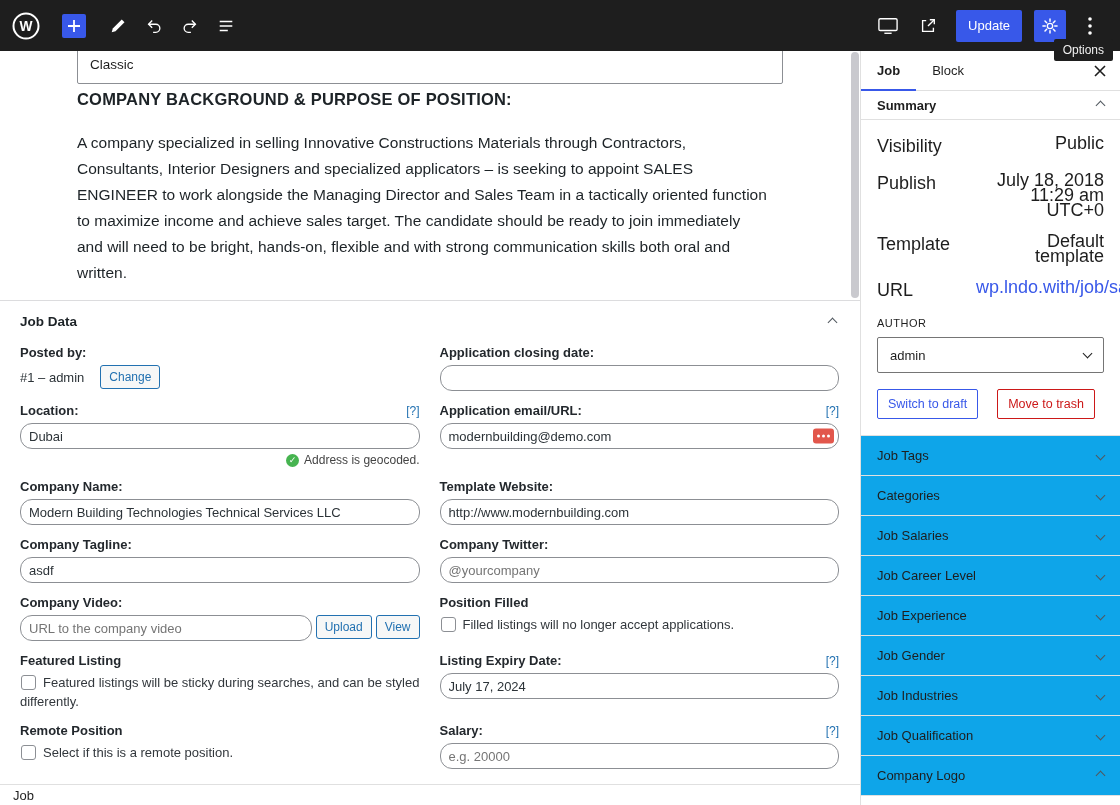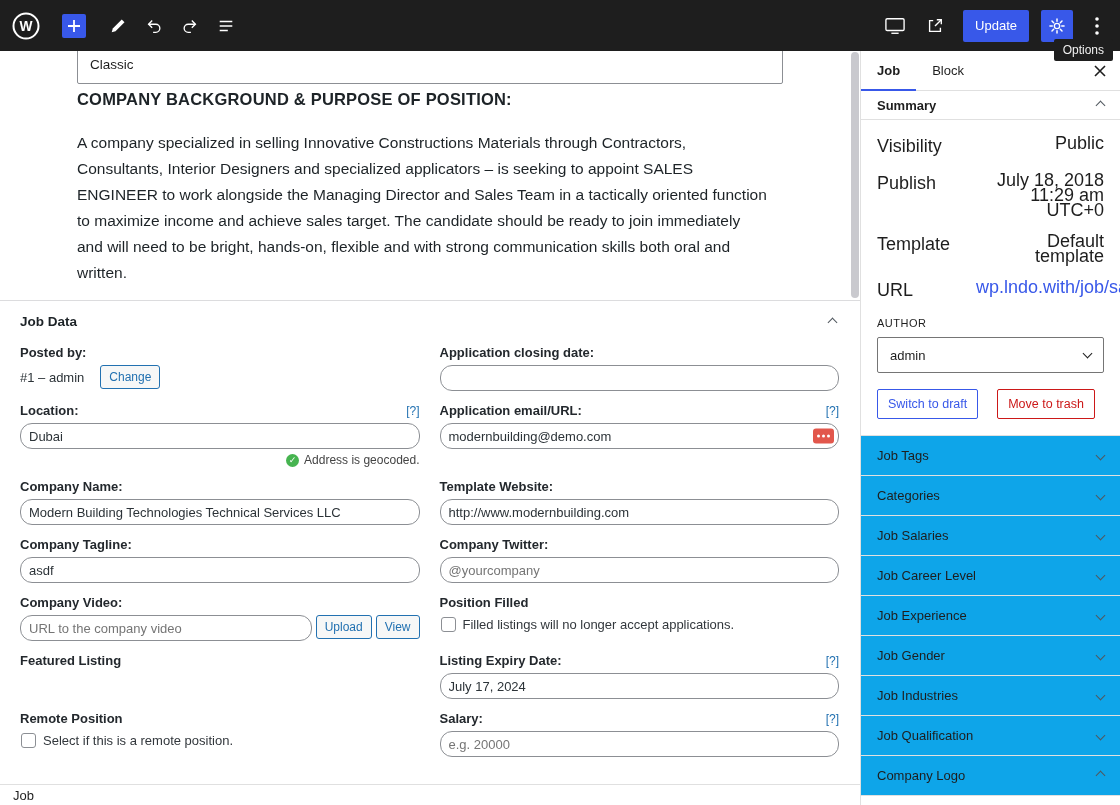--- a/index.html
+++ b/index.html
@@ -8,21 +8,21 @@
   button { font-family:inherit; }
 
   .app { width:1120px; height:805px; display:flex; flex-direction:column; position:relative; }
 
   
   .topbar { flex:0 0 51px; height:51px; background:var(--topbar,#1e1e1e); display:flex; align-items:center; justify-content:space-between; }
   .tb-left { display:flex; align-items:center; height:100%; }
   .wp-logo { width:52px; height:51px; display:flex; align-items:center; justify-content:center; background:none; border:none; cursor:pointer; }
   .inserter { width:24px; height:24px; background:var(--accent,#3858e9); border:none; border-radius:2px; display:flex; align-items:center; justify-content:center; margin:0 14px 0 10px; cursor:pointer; }
   .tb-icon { width:32px; height:32px; background:transparent; border:none; display:flex; align-items:center; justify-content:center; margin:0 2px; cursor:pointer; }
-  .tb-right { display:flex; align-items:center; padding-right:5px; gap:4px; }
+  .tb-right { display:flex; align-items:center; padding-right:12px; gap:4px; }
   .update-btn { height:32px; background:var(--accent,#3858e9); color:#fff; border:none; border-radius:2px; padding:0 12px; font-size:13px; margin:0 6px; cursor:pointer; }
   .tb-icon.settings-active { background:var(--accent,#3858e9); border-radius:2px; }
 
   .tooltip { position:absolute; top:39px; right:7px; background:#1e1e1e; color:#f0f0f0; font-size:12px; padding:4px 9px; border-radius:2px; z-index:60; }
 
   
   .workspace { flex:1; display:flex; min-height:0; }
   .content-col { width:860px; display:flex; flex-direction:column; min-width:0; background:#fff; }
 
   .editor-view { height:249px; overflow:hidden; position:relative; background:#fff; }
@@ -273,20 +273,21 @@
             <div class="flabel-row">
                 <label>Position Filled</label>
               </div>
             <label class="check-row"><input type="checkbox" class="cb" style=""><span>Filled listings will no longer accept applications.</span></label>
           </div>
 
           <div class="fgroup">
             <div class="flabel-row">
                 <label>Featured Listing</label>
               </div>
+            <label class="check-row"><input type="checkbox" class="cb" style=""><span>Featured listings will be sticky during searches, and can be styled differently.</span></label>
           </div>
           <div class="fgroup">
             <div class="flabel-row">
               <label>Listing Expiry Date:</label>
               <a class="help" href="#">[?]</a>
             </div>
             <input class="txt" type="text" value="July 17, 2024" style="">
           </div>
 
           <div class="fgroup">

